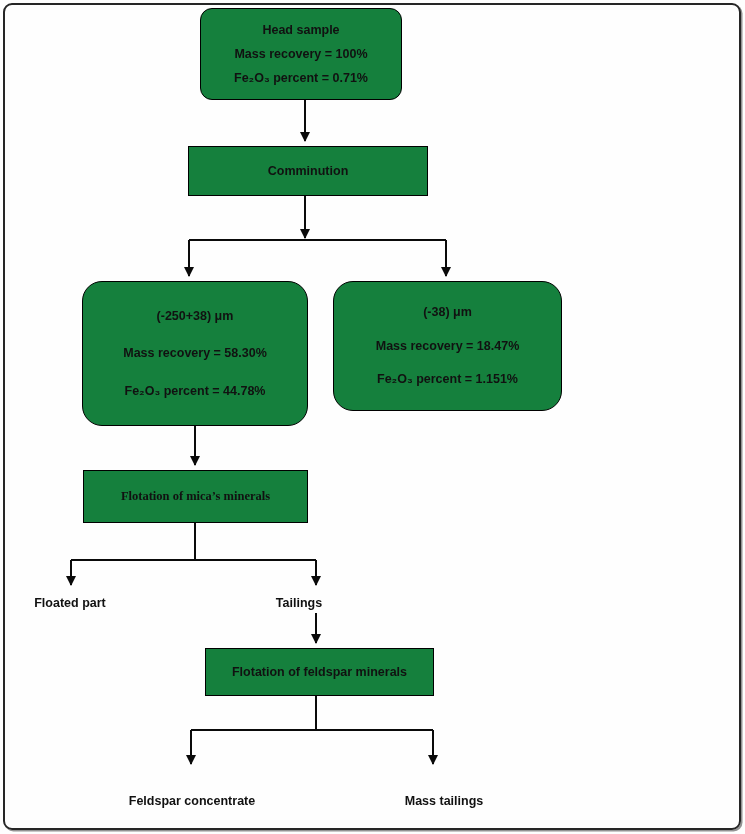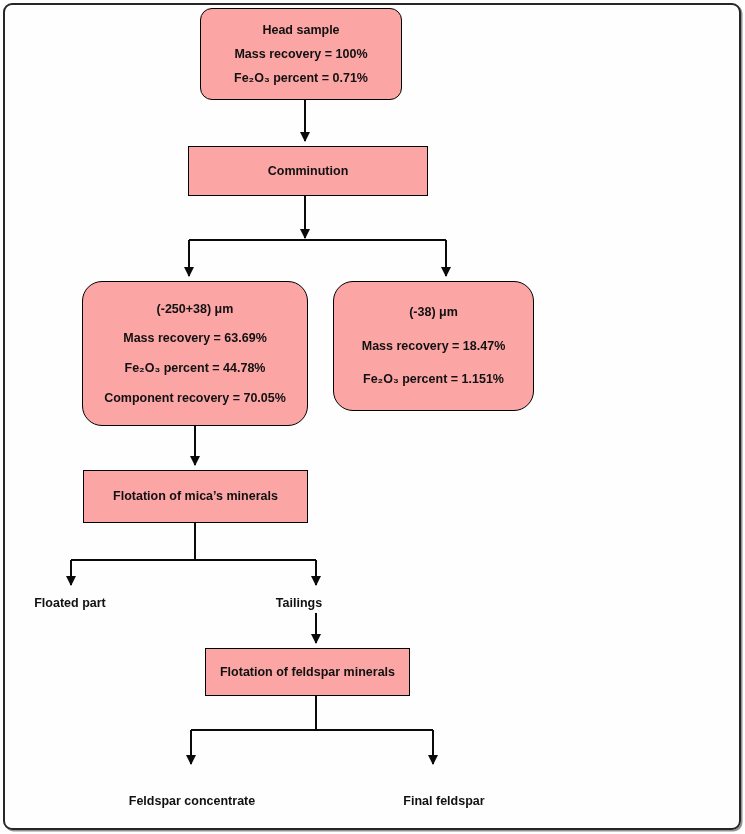--- a/index.html
+++ b/index.html
@@ -23,42 +23,42 @@
     pointer-events: none;
   }
 
   .connectors {
     position: absolute;
     left: 0; top: 0;
   }
 
   .node {
     position: absolute;
-    background: #fca5a5;
+    background: #15803d;
     border: 1.3px solid #000000;
     display: flex;
     flex-direction: column;
     justify-content: space-evenly;
     align-items: center;
     text-align: center;
     font-weight: bold;
     font-size: 12.5px;
     color: #111111;
     padding: 4px 6px;
     line-height: 1.15;
   }
 
   .node.rounded { border-width: 1.6px; }
 
   .node-head        { left: 200px; top: 8px;   width: 202px; height: 92px;  border-radius: 12px; }
   .node-comminution { left: 188px; top: 146px; width: 240px; height: 50px; justify-content: center;  }
   .node-coarse      { left: 82px;  top: 281px; width: 226px; height: 145px; border-radius: 20px; }
-  .node-fine        { left: 333px; top: 281px; width: 201px; height: 130px; border-radius: 20px; }
-  .node-mica        { left: 83px;  top: 470px; width: 225px; height: 53px;  }
-  .node-feldspar    { left: 205px; top: 648px; width: 205px; height: 48px;  }
+  .node-fine        { left: 333px; top: 281px; width: 229px; height: 130px; border-radius: 20px; }
+  .node-mica        { left: 83px;  top: 470px; width: 225px; height: 53px; font-family: Liberation Serif, serif;  }
+  .node-feldspar    { left: 205px; top: 648px; width: 229px; height: 48px;  }
 
   .flow-label {
     position: absolute;
     font-weight: bold;
     font-size: 12.5px;
     color: #111111;
     text-align: center;
   }
   .label-floated   { left: 20px;   top: 596px; width: 100px; }
   .label-tailings  { left: 258px; top: 596px; width: 82px;  }
@@ -107,23 +107,22 @@
     <div>Mass recovery = 100%</div>
     <div>Fe₂O₃ percent = 0.71%</div>
   </div>
 
   <div class="node node-comminution">
     <div>Comminution</div>
   </div>
 
   <div class="node rounded node-coarse">
     <div>(-250+38) μm</div>
-    <div>Mass recovery = 63.69%</div>
+    <div>Mass recovery = 58.30%</div>
     <div>Fe₂O₃ percent = 44.78%</div>
-    <div>Component recovery = 70.05%</div>
   </div>
 
   <div class="node rounded node-fine">
     <div>(-38) μm</div>
     <div>Mass recovery = 18.47%</div>
     <div>Fe₂O₃ percent = 1.151%</div>
   </div>
 
   <div class="node node-mica">
     <div>Flotation of mica’s minerals</div>
@@ -132,15 +131,15 @@
   <div class="flow-label label-floated">Floated part</div>
 
   <div class="flow-label label-tailings">Tailings</div>
 
   <div class="node node-feldspar">
     <div>Flotation of feldspar minerals</div>
   </div>
 
   <div class="flow-label label-feldspar-conc">Feldspar concentrate</div>
 
-  <div class="flow-label label-final-tailings">Final feldspar</div>
+  <div class="flow-label label-final-tailings">Mass tailings</div>
 
 </div>
 
 </body></html>

